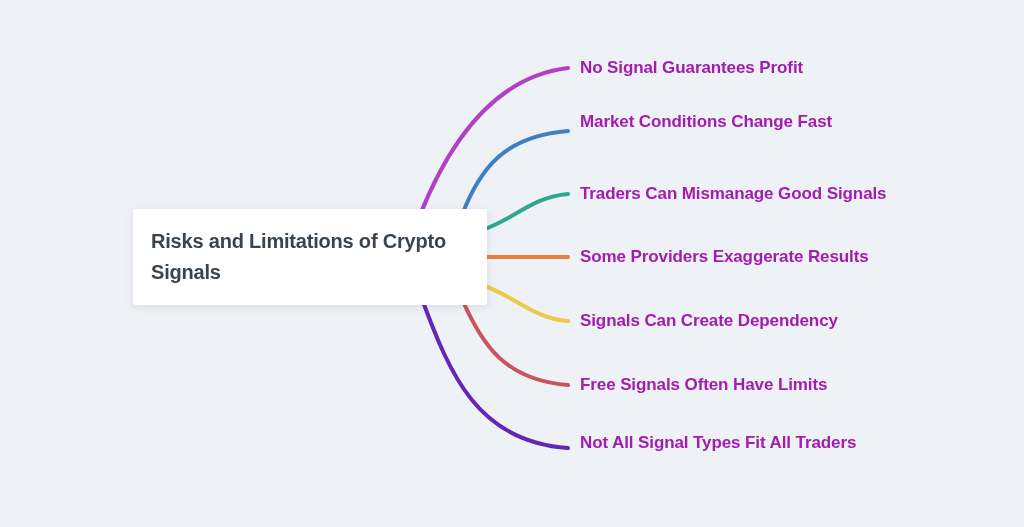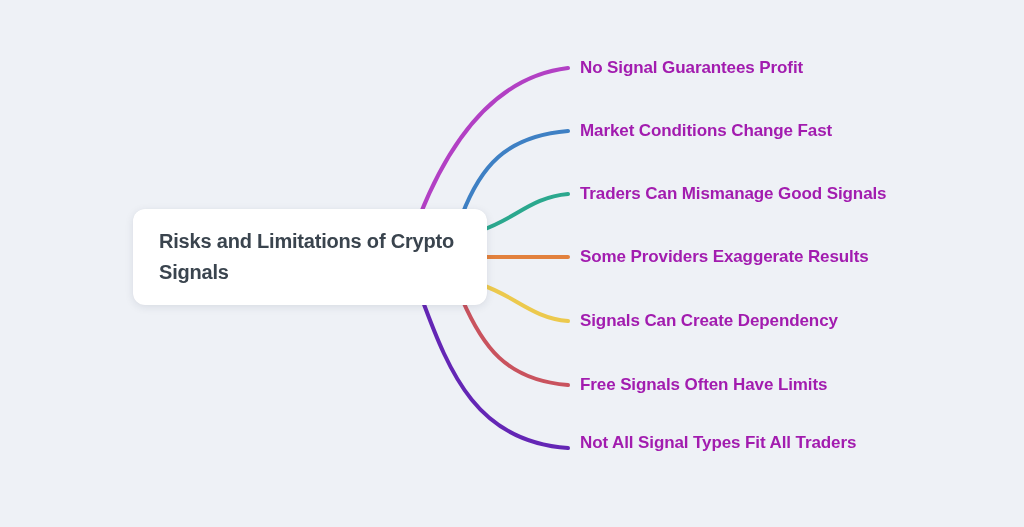--- a/index.html
+++ b/index.html
@@ -26,26 +26,26 @@
     stroke-linecap: round;
   }
   .root-node {
     position: absolute;
     left: 133px;
     top: 209px;
     width: 354px;
     height: 96px;
     box-sizing: border-box;
     background: #ffffff;
-    border-radius: 12px;
+    border-radius: 2px;
     box-shadow: 0 2px 8px rgba(30, 41, 70, 0.10), 0 0 1px rgba(30, 41, 70, 0.06);
     z-index: 2;
     display: flex;
     align-items: center;
-    padding: 0 26px;
+    padding: 0 18px;
   }
   .root-label {
     font-size: 20px;
     font-weight: 700;
     letter-spacing: -0.2px;
     line-height: 31px;
     color: #3a444e;
   }
   .branch-label {
     position: absolute;
@@ -73,21 +73,21 @@
     <path d="M 462 299 C 482 345, 505 380, 568 385" stroke="#c9535e"></path>
     <path d="M 422 299 C 450 375, 478 442, 568 448" stroke="#6426b5"></path>
   </svg>
 
   <div class="root-node">
     <div class="root-label">Risks and Limitations of Crypto Signals</div>
   </div>
 
   <div class="branch-label" style="top: 68px;">No Signal Guarantees Profit</div>
 
-  <div class="branch-label" style="top: 131px; text-align: center;">Market Conditions Change Fast</div>
+  <div class="branch-label" style="top: 122px; text-align: center;">Market Conditions Change Fast</div>
 
   <div class="branch-label" style="top: 194px;">Traders Can Mismanage Good Signals</div>
 
   <div class="branch-label" style="top: 257px;">Some Providers Exaggerate Results</div>
 
   <div class="branch-label" style="top: 321px;">Signals Can Create Dependency</div>
 
   <div class="branch-label" style="top: 385px;">Free Signals Often Have Limits</div>
 
   <div class="branch-label" style="top: 443px;">Not All Signal Types Fit All Traders</div>

